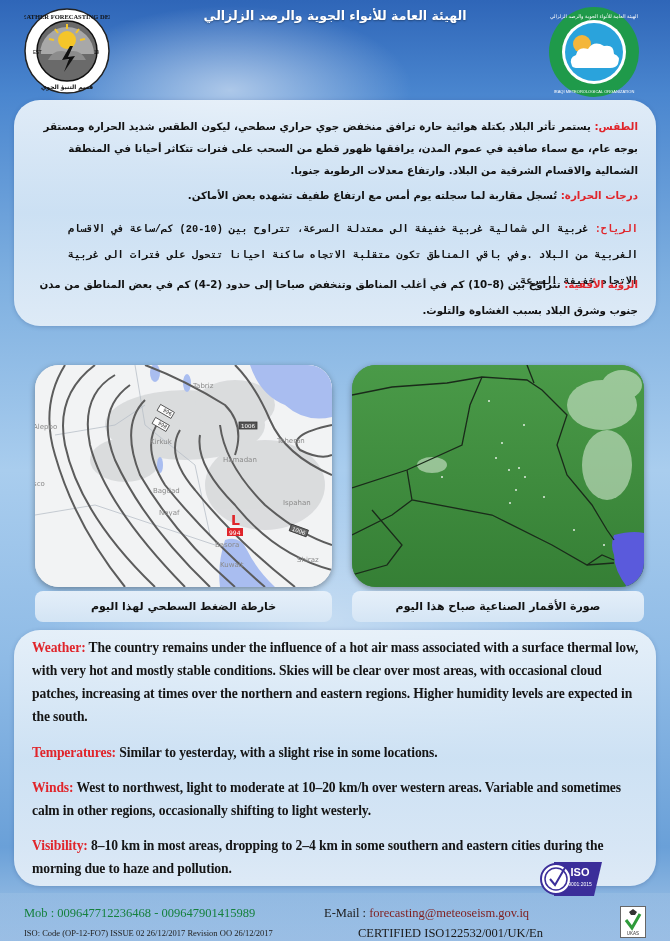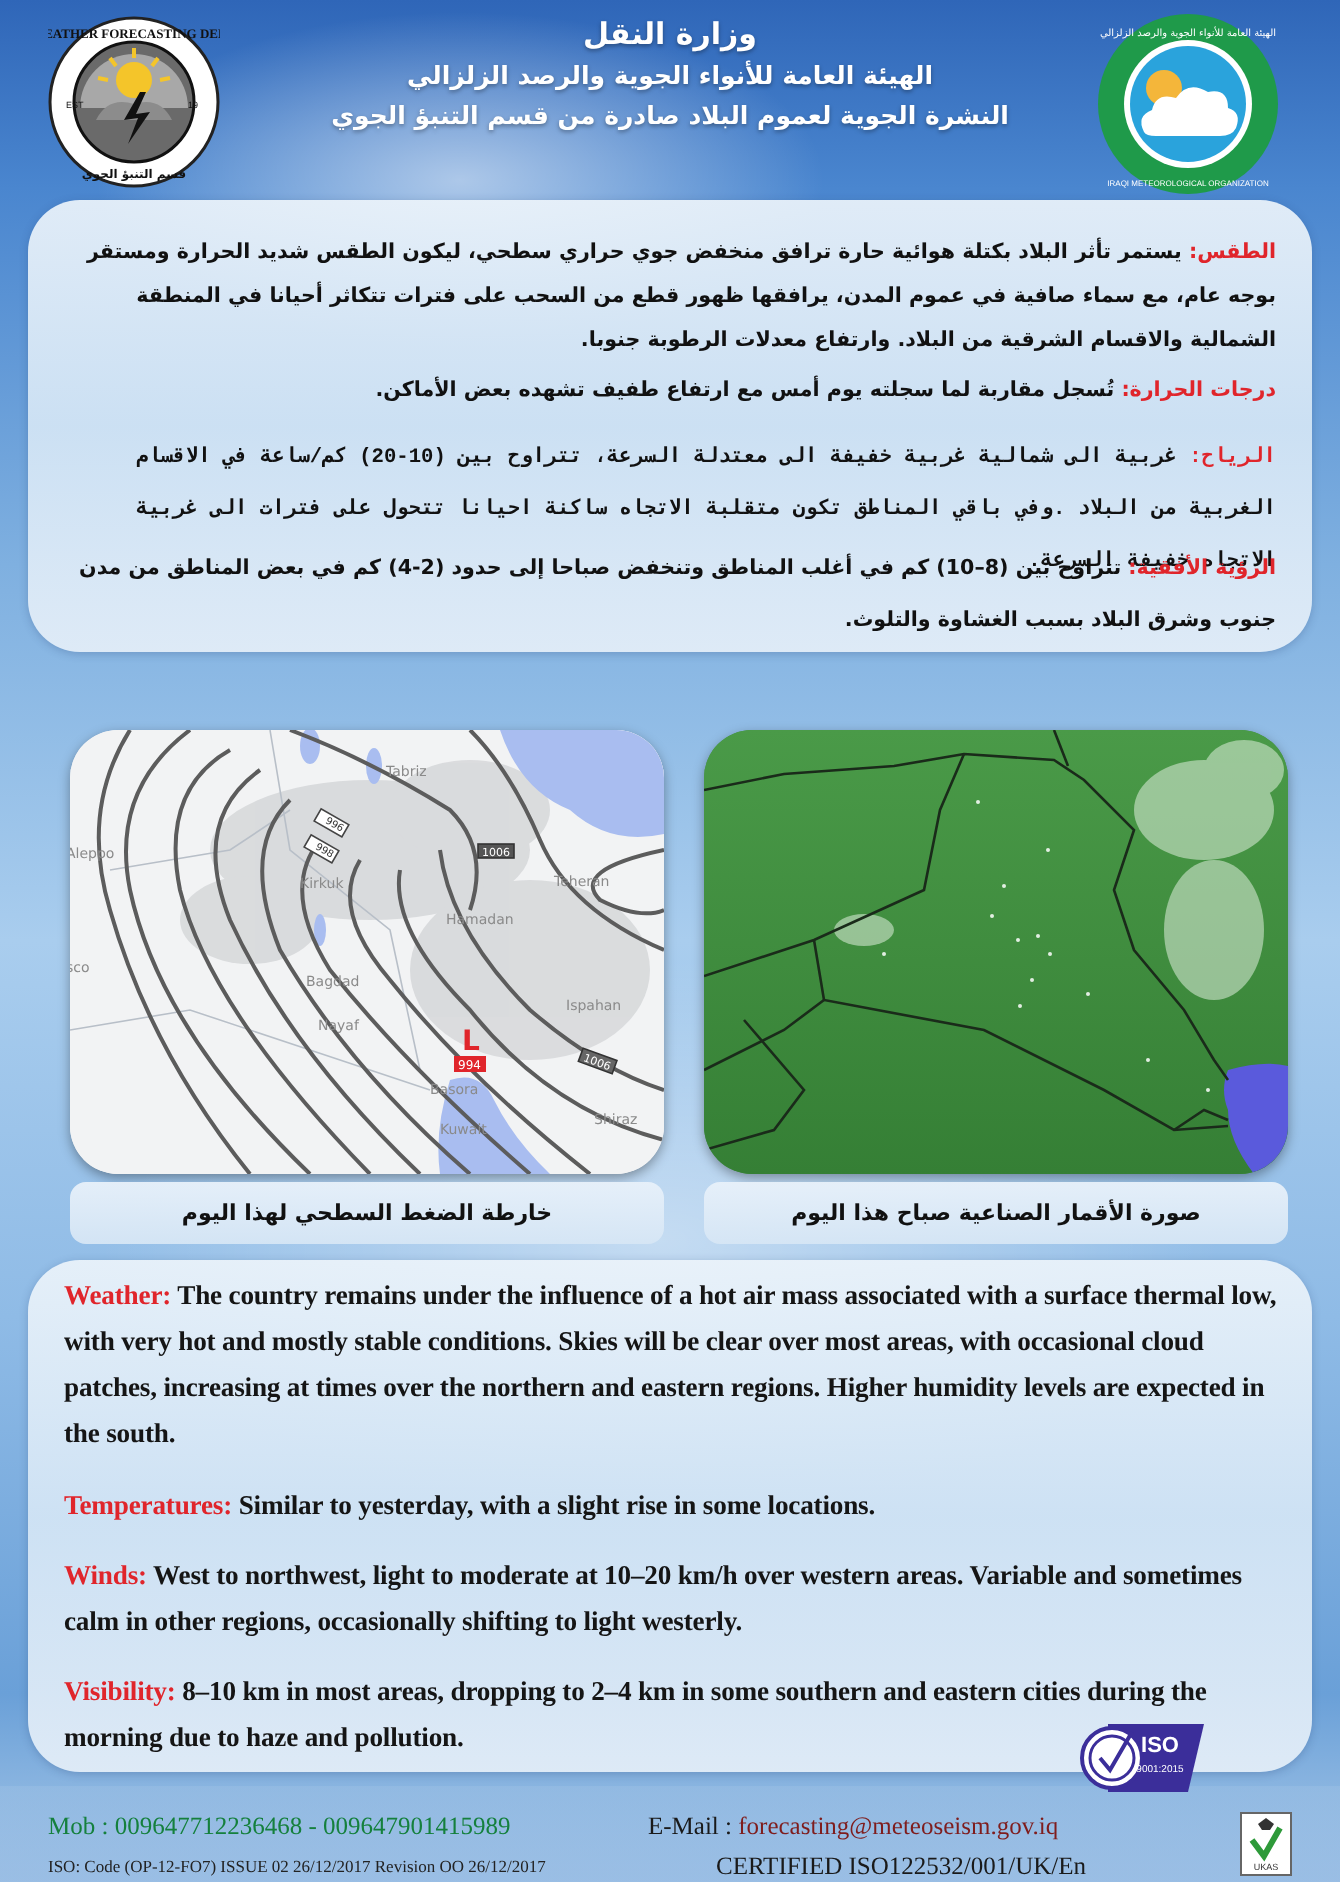--- a/index.html
+++ b/index.html
@@ -103,23 +103,21 @@
       <path d="M46 38 L38 52 L45 51 L40 64 L51 48 L44 49 L49 38 Z" fill="#111"></path>
       <path d="M10 43 A33 33 0 0 1 76 43" fill="none" stroke="#222" stroke-width="0"></path>
       <text x="43" y="11" font-size="6.5" text-anchor="middle" fill="#111" font-weight="bold" font-family="Liberation Serif, serif">WEATHER FORECASTING DEPT.</text>
       <text x="43" y="81" font-size="6" text-anchor="middle" fill="#111" font-weight="bold" font-family="DejaVu Sans, sans-serif">قسم التنبؤ الجوي</text>
       <text x="9" y="46" font-size="4.5" fill="#111" font-family="Liberation Sans, sans-serif">EST</text>
       <text x="70" y="46" font-size="4.5" fill="#111" font-family="Liberation Sans, sans-serif">19</text>
     </svg>
   </div>
 
   <div class="header-text">
-    <div class="l1">وزارة النقل</div>
     <div class="l2">الهيئة العامة للأنواء الجوية والرصد الزلزالي</div>
-    <div class="l3">النشرة الجوية لعموم البلاد صادرة من قسم التنبؤ الجوي</div>
   </div>
 
   <div class="logo-right">
     <svg viewBox="0 0 92 92">
       <circle cx="46" cy="46" r="45" fill="#1f9a4a"></circle>
       <circle cx="46" cy="46" r="32" fill="#ffffff"></circle>
       <circle cx="46" cy="46" r="29" fill="#2aa3dc"></circle>
       <circle cx="34" cy="38" r="9" fill="#f4b63a"></circle>
       <path d="M24 60 Q20 52 28 49 Q30 40 40 43 Q46 34 56 40 Q66 38 66 48 Q73 50 70 58 Q68 62 62 62 L30 62 Q25 62 24 60 Z" fill="#ffffff"></path>
       <text x="46" y="12" font-size="5" text-anchor="middle" fill="#ffffff" font-family="DejaVu Sans, sans-serif">الهيئة العامة للأنواء الجوية والرصد الزلزالي</text>

